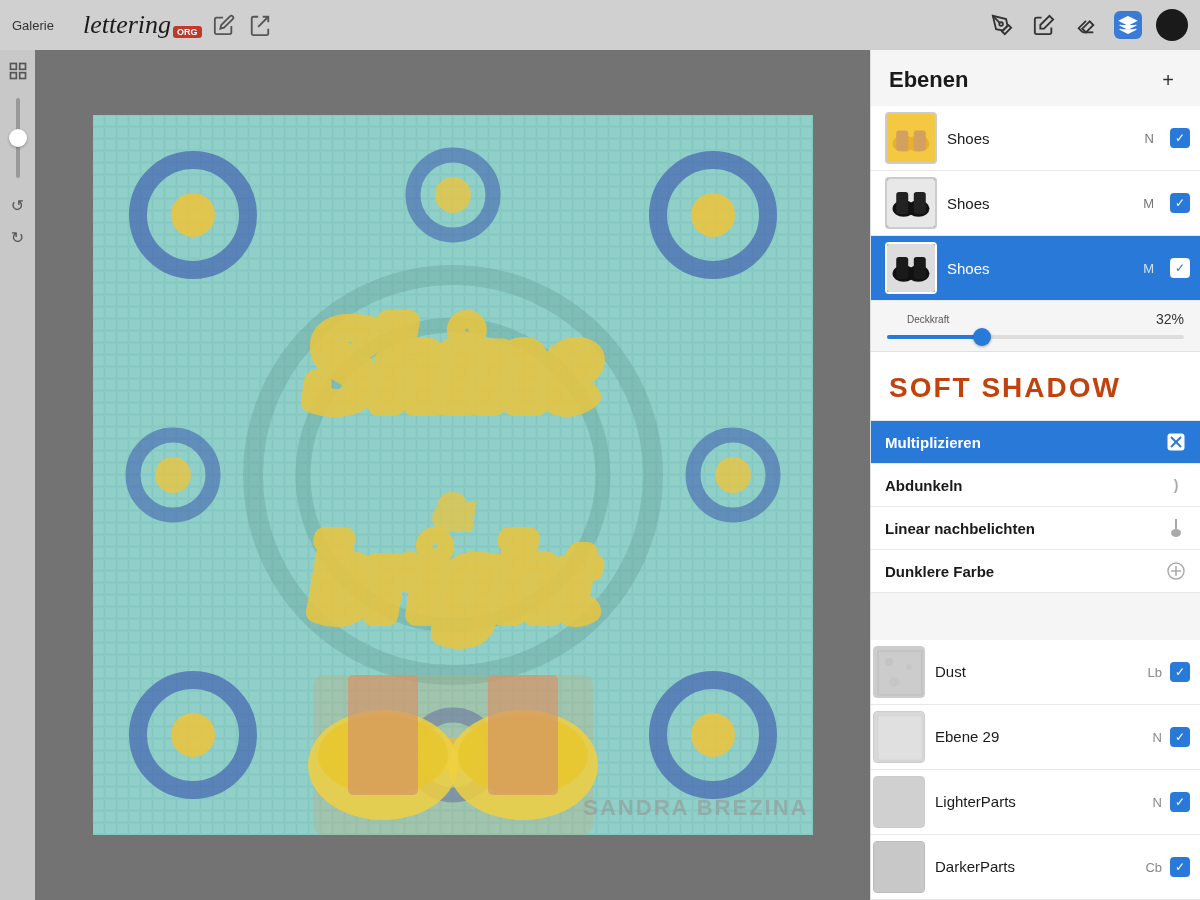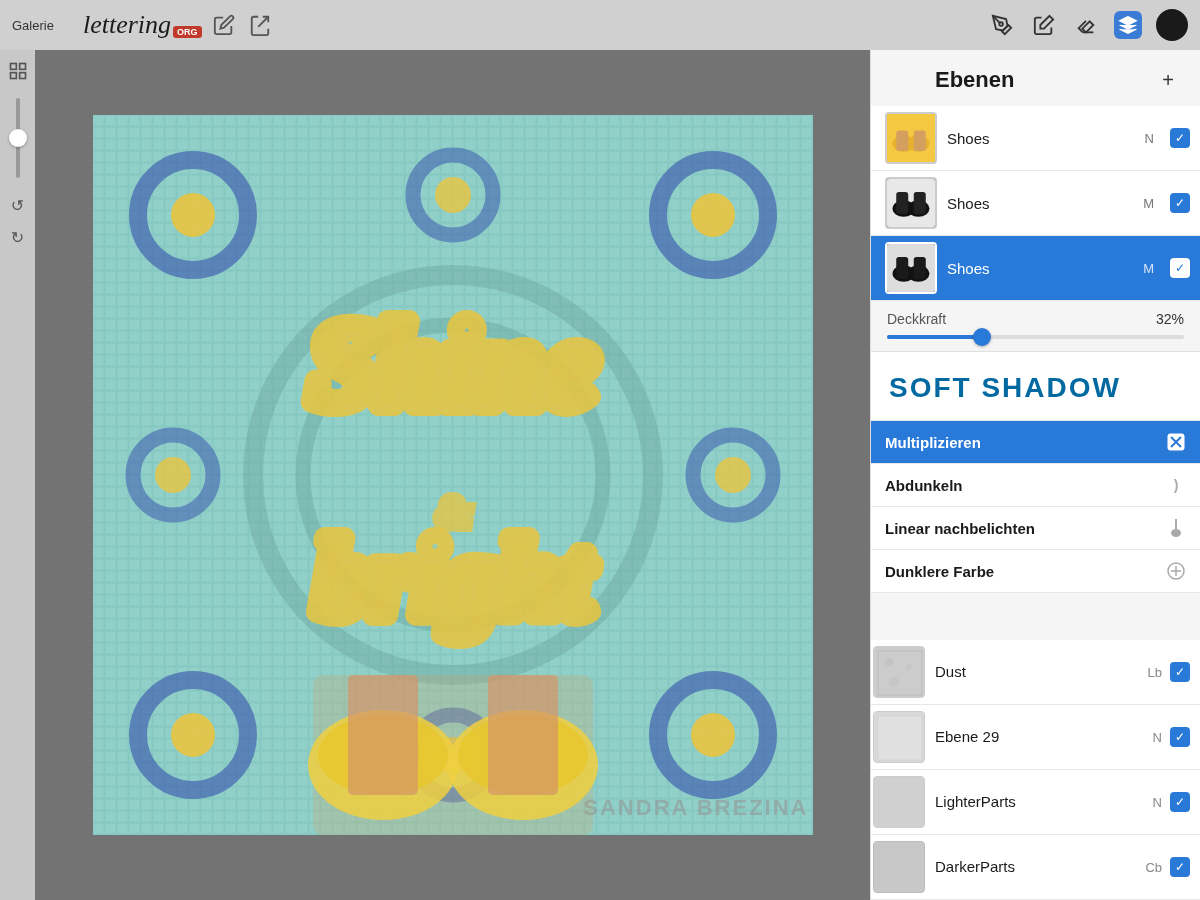--- a/index.html
+++ b/index.html
@@ -180,21 +180,20 @@
       display: flex;
       align-items: center;
       justify-content: space-between;
       padding: 16px 18px 12px;
       background: #f5f5f5;
     }
     .layers-title {
       font-size: 22px;
       font-weight: 600;
       color: #1a1a1a;
-      margin-left: 46px;
     }
     .add-layer-btn {
       width: 28px;
       height: 28px;
       display: flex;
       align-items: center;
       justify-content: center;
       cursor: pointer;
       color: #333;
       font-size: 20px;
@@ -278,22 +277,23 @@
       background: #f5f5f5;
       border-bottom: 1px solid #e0e0e0;
     }
     .opacity-row {
       display: flex;
       align-items: center;
       justify-content: space-between;
       margin-bottom: 8px;
     }
     .opacity-label {
-      font-size: 14px;
+      font-size: 10px;
       color: #555;
+      margin-left: 20px;
     }
     .opacity-value {
       font-size: 14px;
       color: #333;
     }
     .opacity-slider {
       width: 100%;
       height: 4px;
       background: #ddd;
       border-radius: 2px;
@@ -319,21 +319,21 @@
 
     
     .soft-shadow-section {
       padding: 20px 18px 16px;
       background: white;
       border-bottom: 1px solid #e8e8e8;
     }
     .soft-shadow-title {
       font-size: 28px;
       font-weight: 700;
-      color: #0369a1;
+      color: #c2410c;
       letter-spacing: 2px;
       text-transform: uppercase;
     }
 
     
     .blend-modes-section {
       background: #f5f5f5;
       flex: 1;
       font-weight: bold;
     }

